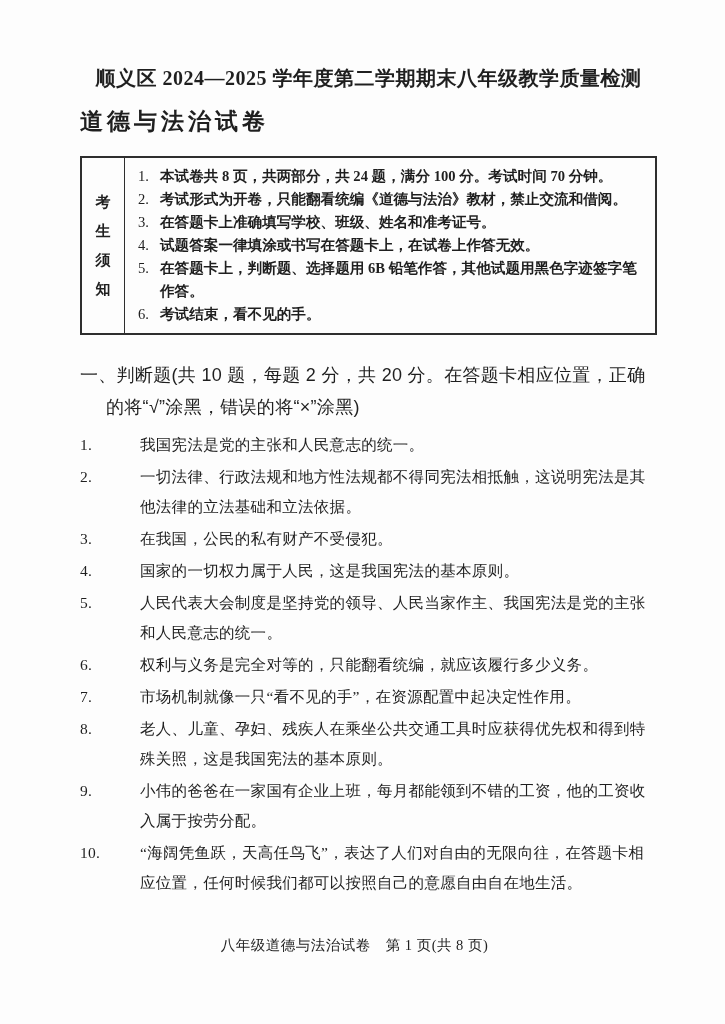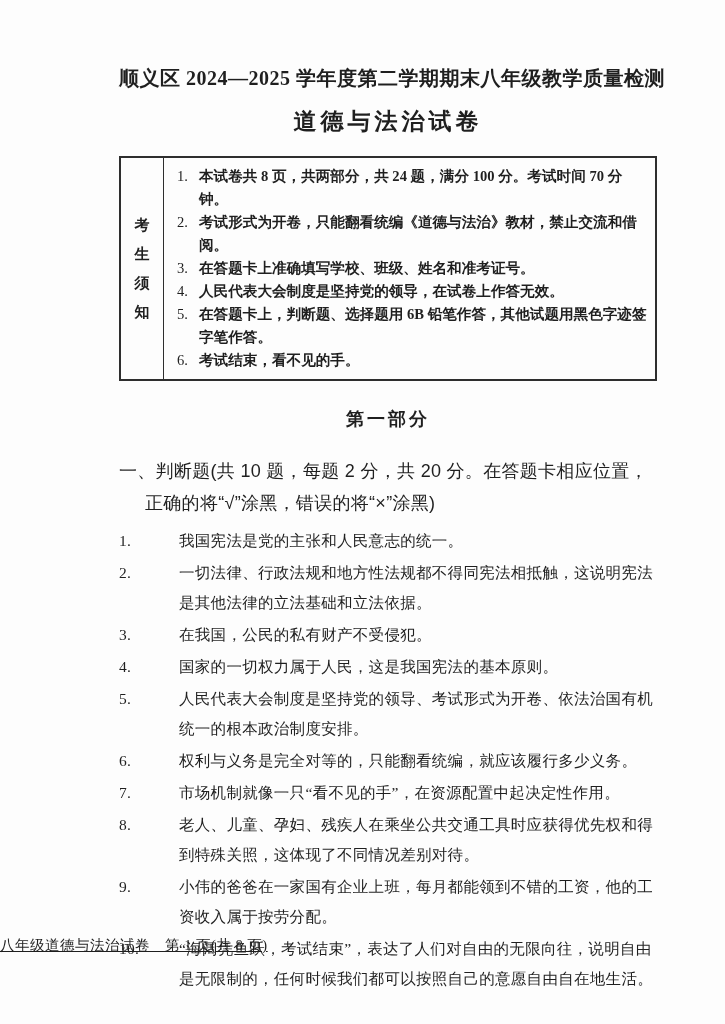--- a/index.html
+++ b/index.html
@@ -7,35 +7,35 @@
     padding: 0;
     background: #ffffff;
   }
   .page {
     position: relative;
     width: 725px;
     height: 1024px;
     margin: 0 auto;
     background: #fdfdfd;
     box-sizing: border-box;
-    padding: 64px 68px 0 119px;
+    padding: 64px 68px 0 80px;
     font-family: "Liberation Serif", "DejaVu Serif", serif;
     color: #1f1f1f;
     overflow: hidden;
   }
   .title1 {
     text-align: center;
     font-size: 20px;
     font-weight: bold;
     letter-spacing: 0.5px;
     line-height: 28px;
     white-space: nowrap;
   }
   .title2 {
-    text-align: center;
+    text-align: left;
     font-family: "Liberation Sans", "DejaVu Sans", sans-serif;
     font-size: 23px;
     font-weight: bold;
     letter-spacing: 4px;
     margin-top: 14px;
     line-height: 30px;
   }
   .notice {
     margin-top: 20px;
     border: 2px solid #2e2e2e;
@@ -103,23 +103,23 @@
   }
   .q-text {
     flex: 1;
     margin-left: 36px;
   }
   .footer {
     position: absolute;
     left: 0;
     right: 16px;
     top: 936px;
+    text-align: center;
     font-size: 14.5px;
     letter-spacing: 0.5px;
-    text-decoration: underline;
   }
 </style>
 </head>
 <body>
 
 <div class="page">
 
   <div class="title1">顺义区 2024—2025 学年度第二学期期末八年级教学质量检测</div>
   <div class="title2">道德与法治试卷</div>
 
@@ -138,34 +138,33 @@
       <div class="notice-item">
         <span class="n-num">2.</span>
         <span class="n-text">考试形式为开卷，只能翻看统编《道德与法治》教材，禁止交流和借阅。</span>
       </div>
       <div class="notice-item">
         <span class="n-num">3.</span>
         <span class="n-text">在答题卡上准确填写学校、班级、姓名和准考证号。</span>
       </div>
       <div class="notice-item">
         <span class="n-num">4.</span>
-        <span class="n-text">人民代表大会制度是坚持党的领导，在试卷上作答无效。</span>
+        <span class="n-text">试题答案一律填涂或书写在答题卡上，在试卷上作答无效。</span>
       </div>
       <div class="notice-item">
         <span class="n-num">5.</span>
         <span class="n-text">在答题卡上，判断题、选择题用 6B 铅笔作答，其他试题用黑色字迹签字笔作答。</span>
       </div>
       <div class="notice-item">
         <span class="n-num">6.</span>
         <span class="n-text">考试结束，看不见的手。</span>
       </div>
     </div>
   </div>
 
-  <div class="part-title">第一部分</div>
 
   <div class="instruction">一、判断题(共 10 题，每题 2 分，共 20 分。在答题卡相应位置，正确的将“√”涂黑，错误的将“×”涂黑)</div>
 
   <div class="questions">
     <div class="q">
       <span class="q-num">1.</span>
       <span class="q-text">我国宪法是党的主张和人民意志的统一。</span>
     </div>
     <div class="q">
       <span class="q-num">2.</span>
@@ -174,39 +173,39 @@
     <div class="q">
       <span class="q-num">3.</span>
       <span class="q-text">在我国，公民的私有财产不受侵犯。</span>
     </div>
     <div class="q">
       <span class="q-num">4.</span>
       <span class="q-text">国家的一切权力属于人民，这是我国宪法的基本原则。</span>
     </div>
     <div class="q">
       <span class="q-num">5.</span>
-      <span class="q-text">人民代表大会制度是坚持党的领导、考试形式为开卷、依法治国有机统一的根本政治制度安排。</span>
+      <span class="q-text">人民代表大会制度是坚持党的领导、人民当家作主、我国宪法是党的主张和人民意志的统一。</span>
     </div>
     <div class="q">
       <span class="q-num">6.</span>
       <span class="q-text">权利与义务是完全对等的，只能翻看统编，就应该履行多少义务。</span>
     </div>
     <div class="q">
       <span class="q-num">7.</span>
       <span class="q-text">市场机制就像一只“看不见的手”，在资源配置中起决定性作用。</span>
     </div>
     <div class="q">
       <span class="q-num">8.</span>
-      <span class="q-text">老人、儿童、孕妇、残疾人在乘坐公共交通工具时应获得优先权和得到特殊关照，这体现了不同情况差别对待。</span>
+      <span class="q-text">老人、儿童、孕妇、残疾人在乘坐公共交通工具时应获得优先权和得到特殊关照，这是我国宪法的基本原则。</span>
     </div>
     <div class="q">
       <span class="q-num">9.</span>
       <span class="q-text">小伟的爸爸在一家国有企业上班，每月都能领到不错的工资，他的工资收入属于按劳分配。</span>
     </div>
     <div class="q">
       <span class="q-num">10.</span>
-      <span class="q-text">“海阔凭鱼跃，考试结束”，表达了人们对自由的无限向往，说明自由是无限制的，任何时候我们都可以按照自己的意愿自由自在地生活。</span>
+      <span class="q-text">“海阔凭鱼跃，天高任鸟飞”，表达了人们对自由的无限向往，在答题卡相应位置，任何时候我们都可以按照自己的意愿自由自在地生活。</span>
     </div>
   </div>
 
   <div class="footer">八年级道德与法治试卷　第 1 页(共 8 页)</div>
 
 </div>
 
 </body></html>

